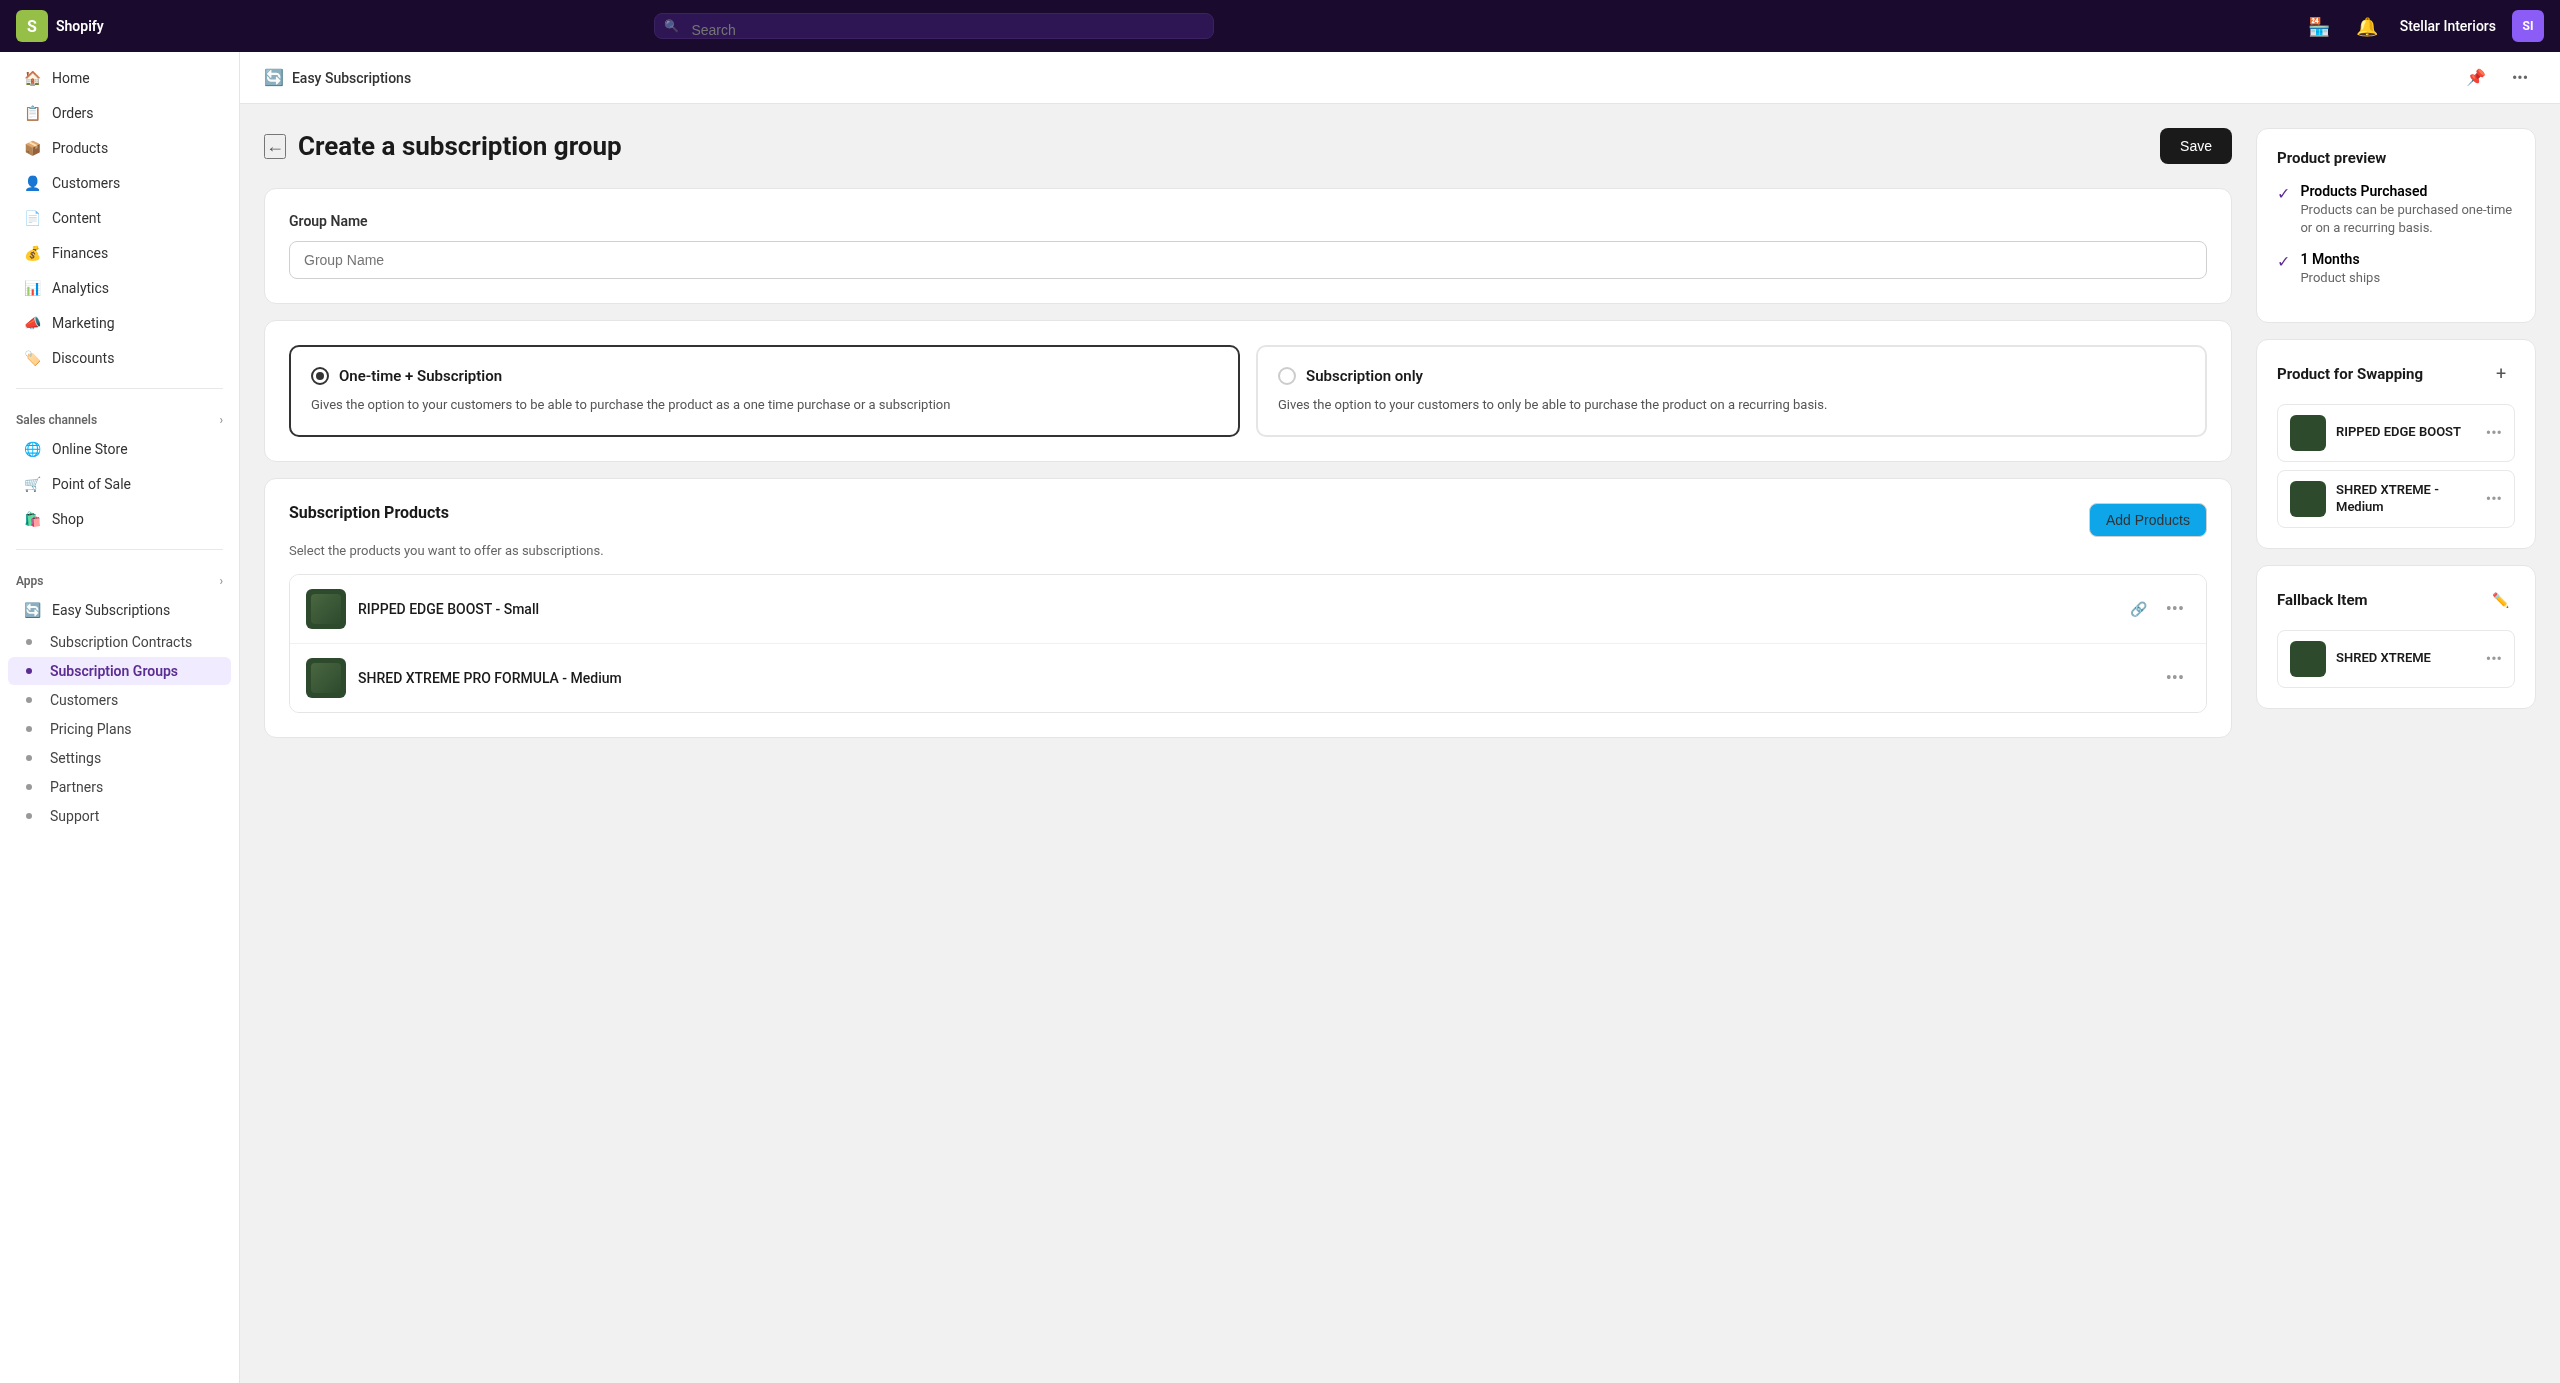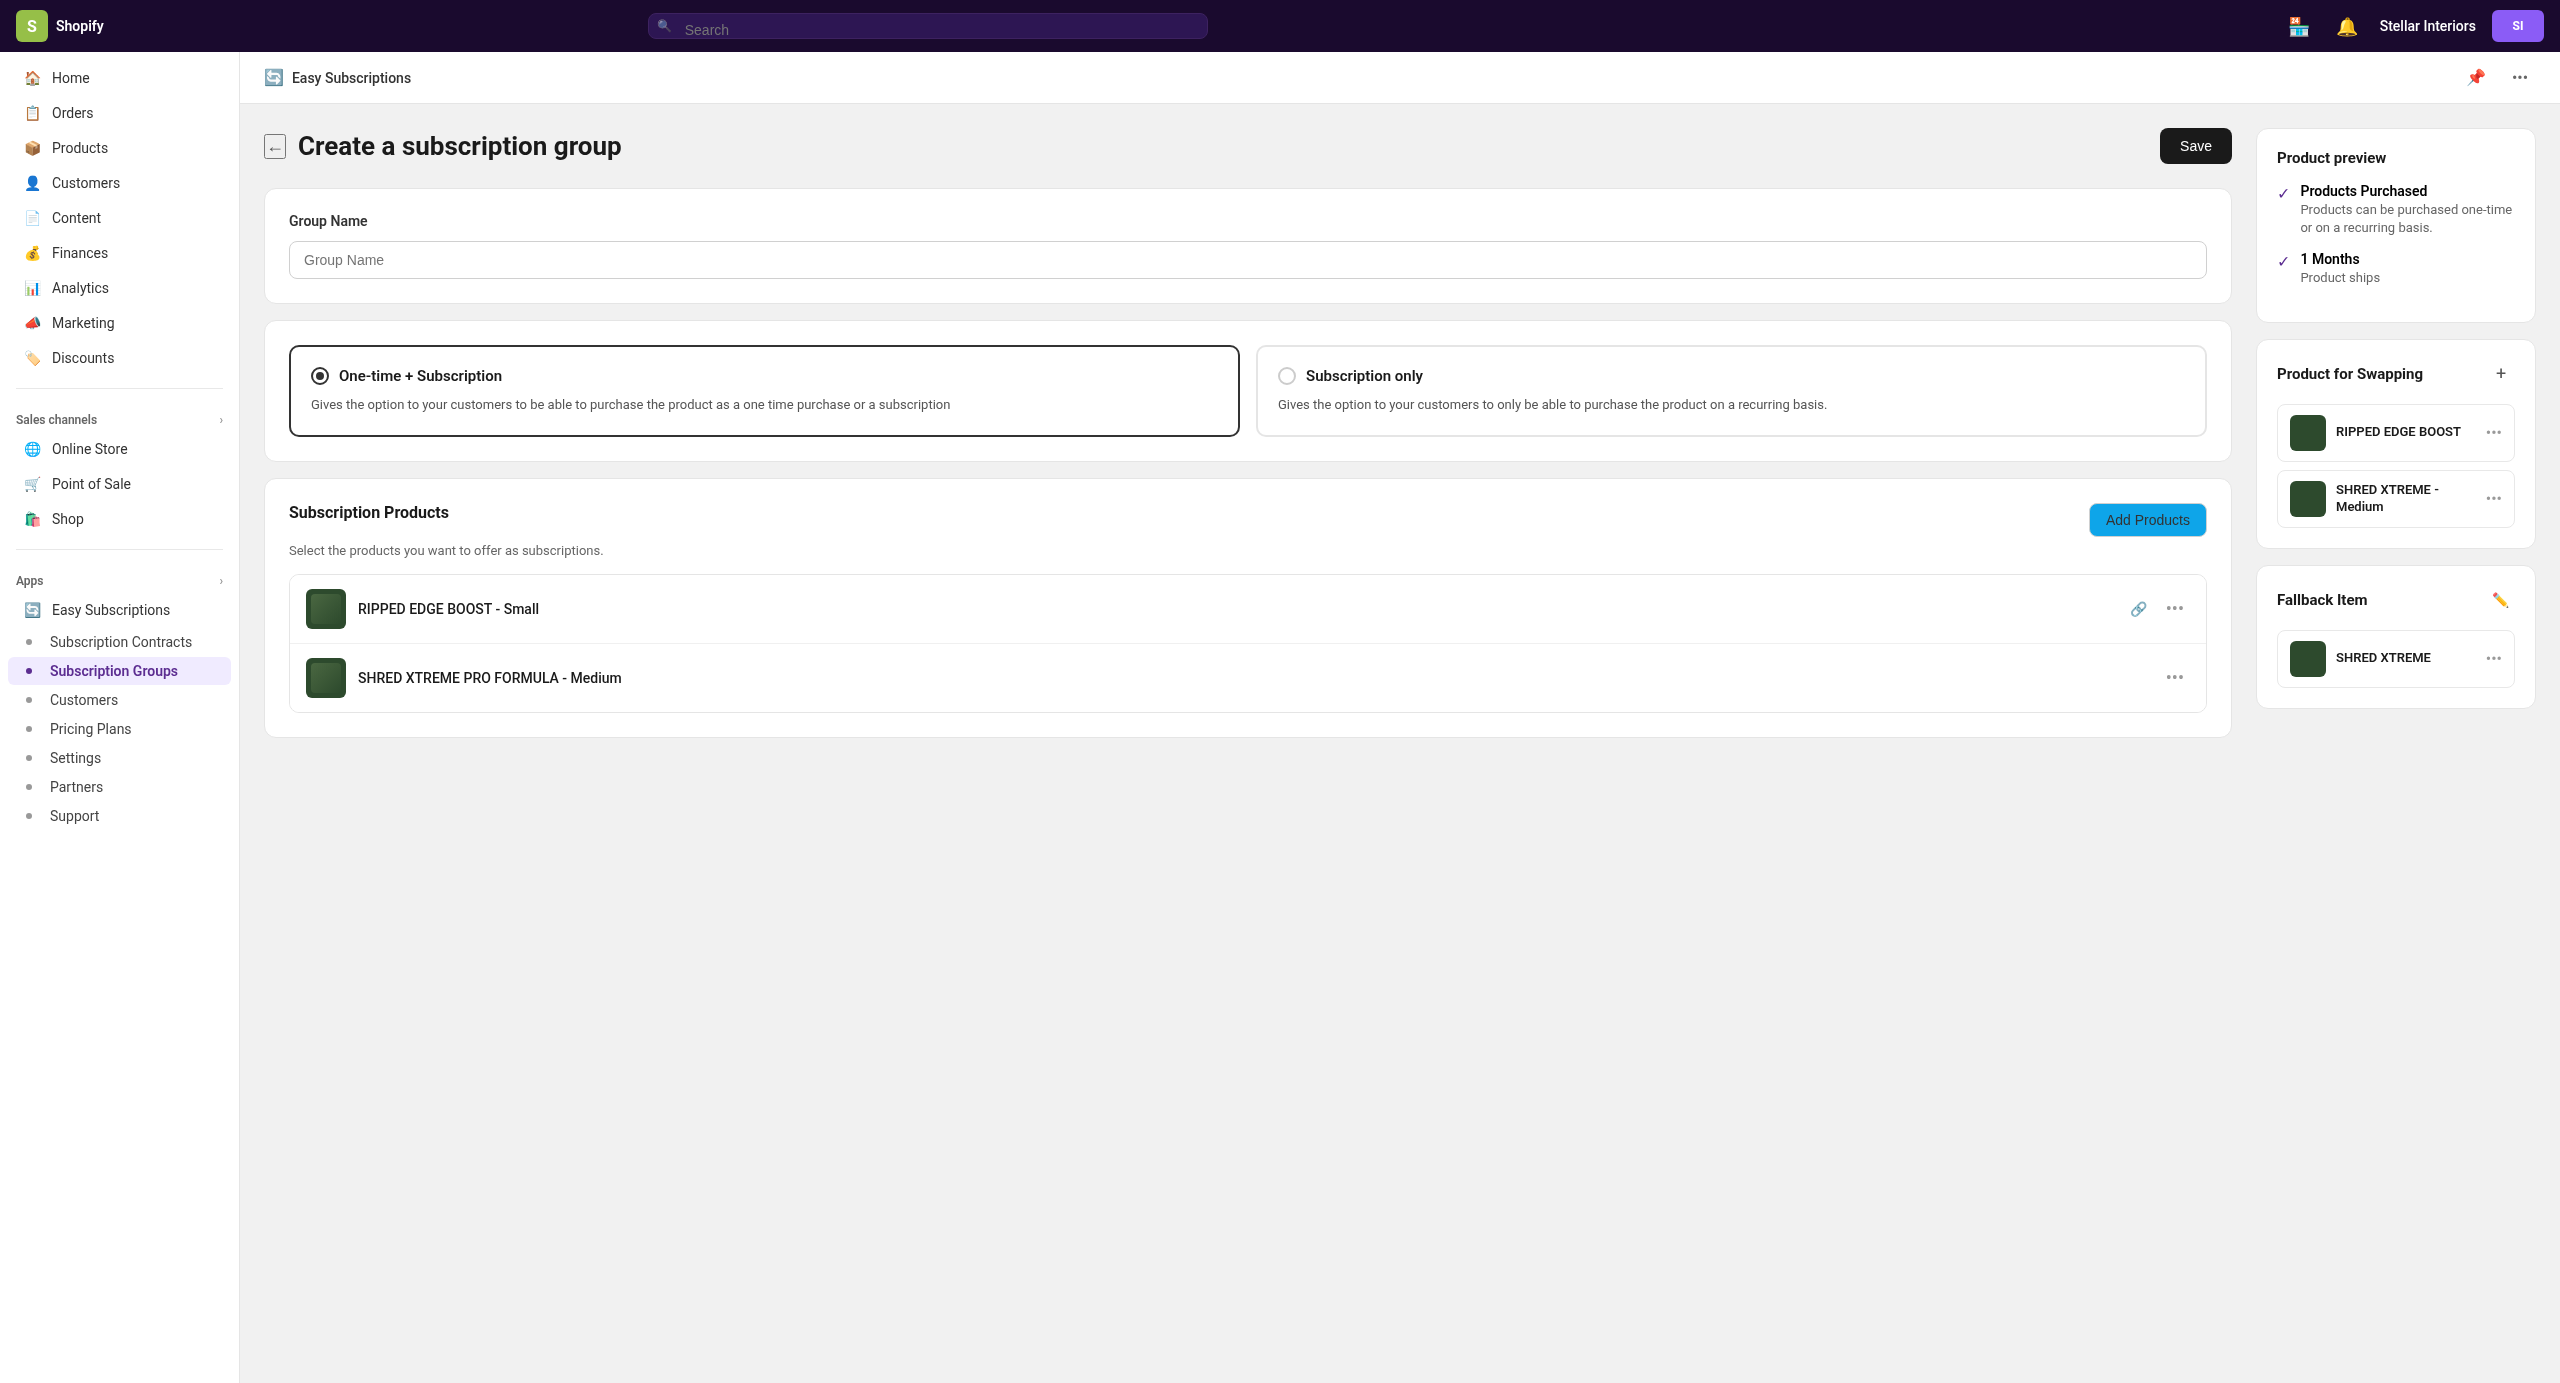--- a/index.html
+++ b/index.html
@@ -26,21 +26,21 @@
       flex: 1; max-width: 560px; margin: 0 auto;
     }
     .search-bar input {
       width: 100%; padding: 8px 12px 0 36px; border-radius: 8px; border: 1px solid #3d2260; background: #2d1653; color: #ccc; font-size: 14px; outline: none;
     }
     .search-wrapper { position: relative; }
     .search-wrapper::before { content: '🔍'; position: absolute; left: 10px; top: 50%; transform: translateY(-50%); font-size: 12px; opacity: 0.6; }
     .nav-right { display: flex; align-items: center; gap: 16px; margin-left: auto; color: white; }
     .nav-icon { width: 32px; height: 32px; display: flex; align-items: center; justify-content: center; cursor: pointer; font-size: 18px; }
     .store-name { color: white; font-size: 14px; font-weight: 500; }
-    .avatar { width: 52px; height: 32px; background: #8b5cf6; border-radius: 6px; display: flex; align-items: center; justify-content: center; color: white; font-size: 12px; font-weight: bold; }
+    .avatar { width: 32px; height: 32px; background: #8b5cf6; border-radius: 6px; display: flex; align-items: center; justify-content: center; color: white; font-size: 12px; font-weight: bold; }
 
     
     .app-body { display: flex; flex: 1; overflow: hidden; }
 
     
     .sidebar {
       width: 240px; background: white; border-right: 1px solid #e5e5e5; display: flex; flex-direction: column; overflow-y: auto; flex-shrink: 0;
     }
     .sidebar-section { padding: 8px 0; }
     .sidebar-item {

